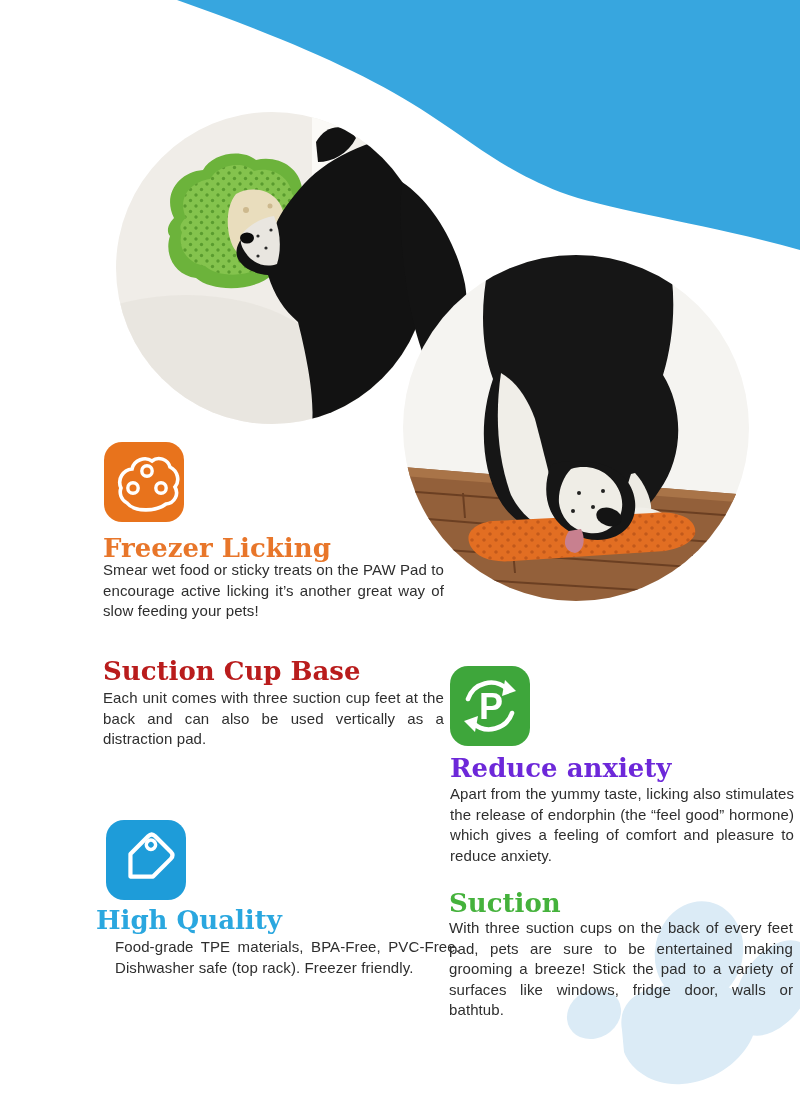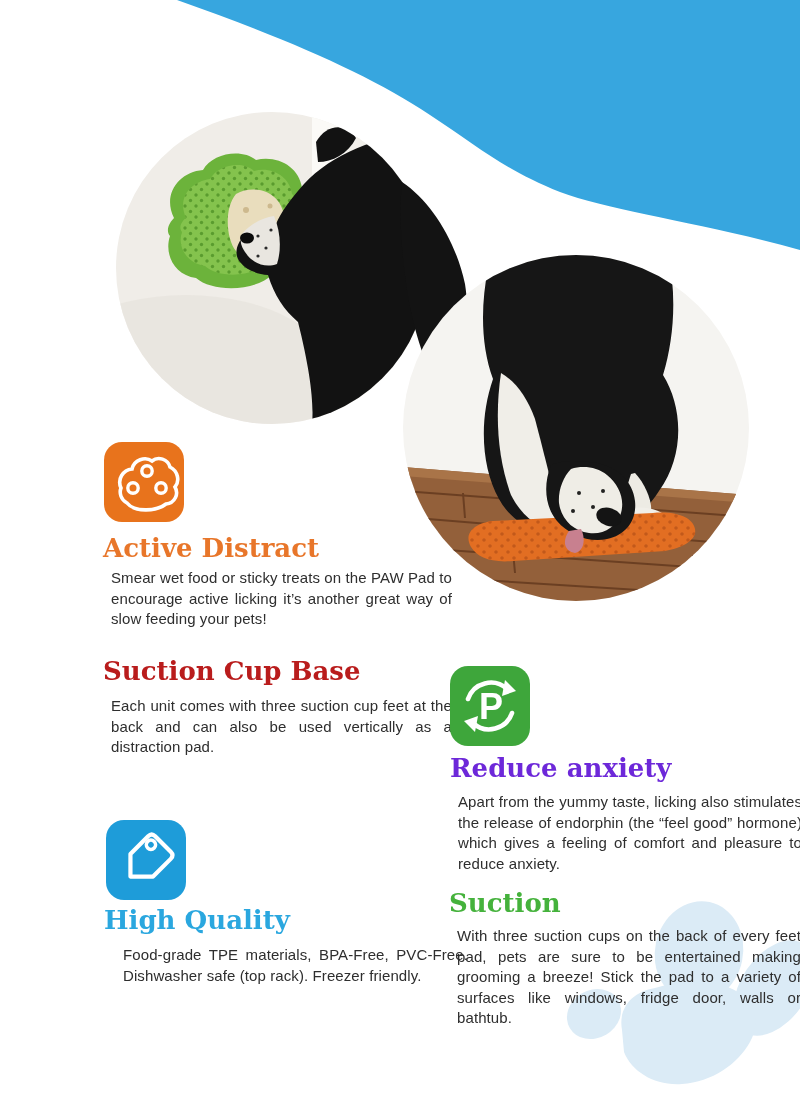--- a/index.html
+++ b/index.html
@@ -5,28 +5,28 @@
   html,body{margin:0;padding:0;background:#ffffff;}
   .page{position:relative;width:800px;height:1105px;background:#fff;overflow:hidden;
         font-family:"Liberation Sans",sans-serif;margin:0 auto;}
   .abs{position:absolute;}
   .photo{border-radius:50%;overflow:hidden;}
   .photo svg{display:block;}
   .icon-tile{width:80px;height:80px;border-radius:18px;}
   .icon-tile svg{display:block;}
   .feature-title{margin:0;font-family:"DejaVu Serif","Liberation Serif",serif;
         font-weight:700;font-size:26px;line-height:30px;letter-spacing:0;}
-  .feature-body{margin:8px;font-size:15px;line-height:20.5px;color:#2E2E2E;
+  .feature-body{margin:0;font-size:15px;line-height:20.5px;color:#2E2E2E;
         text-align:justify;letter-spacing:0.1px;}
   section{display:contents;}
   
   .f0-icon{left:104px;top:442px}.f0-title{left:103px;top:533px}.f0-body{left:103px;top:560px;width:341px}
   .f1-title{left:103px;top:656px}.f1-body{left:103px;top:688px;width:341px}
   .f2-icon{left:450px;top:666px}.f2-title{left:450px;top:753px}.f2-body{left:450px;top:784px;width:344px}
-  .f3-icon{left:106px;top:820px}.f3-title{left:104px;top:905px}.f3-body{left:115px;top:937px;width:345px}
+  .f3-icon{left:106px;top:820px}.f3-title{left:96px;top:905px}.f3-body{left:115px;top:937px;width:345px}
   .f4-title{left:449px;top:888px}.f4-body{left:449px;top:918px;width:344px}
 </style>
 </head>
 <body>
 
 <div class="page">
 
   
   <svg class="abs" style="left:0;top:0" width="800" height="260" viewBox="0 0 800 260">
     <path d="M177,0 L800,0 L800,250 C700,222 610,211 560,192 C505,170 480,148 430,115 C370,75 290,40 177,0 Z" style="fill: rgb(55, 166, 223);"></path>
@@ -129,21 +129,21 @@
   
   <section>
     <div class="abs icon-tile f0-icon" style="background: rgb(232, 115, 28);">
       <svg width="80" height="80" viewBox="0 0 80 80">
         <path d="M17,46 C13,37 19,28 28,27 C30,18 41,14 48,19 C54,14 64,17 66,25 C74,29 76,39 71,45 C75,52 71,61 62,62 C52,70 30,70 23,61 C17,58 15,51 17,46 Z" fill="none" stroke="#fff" stroke-width="3.6"></path>
         <circle cx="29" cy="46" r="5.2" fill="none" stroke="#fff" stroke-width="3.4"></circle>
         <circle cx="43" cy="29" r="5.2" fill="none" stroke="#fff" stroke-width="3.4"></circle>
         <circle cx="57" cy="46" r="5.2" fill="none" stroke="#fff" stroke-width="3.4"></circle>
       </svg>
     </div>
-    <h2 class="abs feature-title f0-title" style="color: rgb(232, 118, 42);">Active Distract</h2>
+    <h2 class="abs feature-title f0-title" style="color: rgb(232, 118, 42);">Freezer Licking</h2>
     <p class="abs feature-body f0-body">Smear wet food or sticky treats on the PAW Pad to encourage active licking it’s another great way of slow feeding your pets!</p>
   </section>
 
   
   <section>
     <h2 class="abs feature-title f1-title" style="color: #b91c1c;">Suction Cup Base</h2>
     <p class="abs feature-body f1-body">Each unit comes with three suction cup feet at the back and can also be used vertically as a distraction pad.</p>
   </section>
 
   

